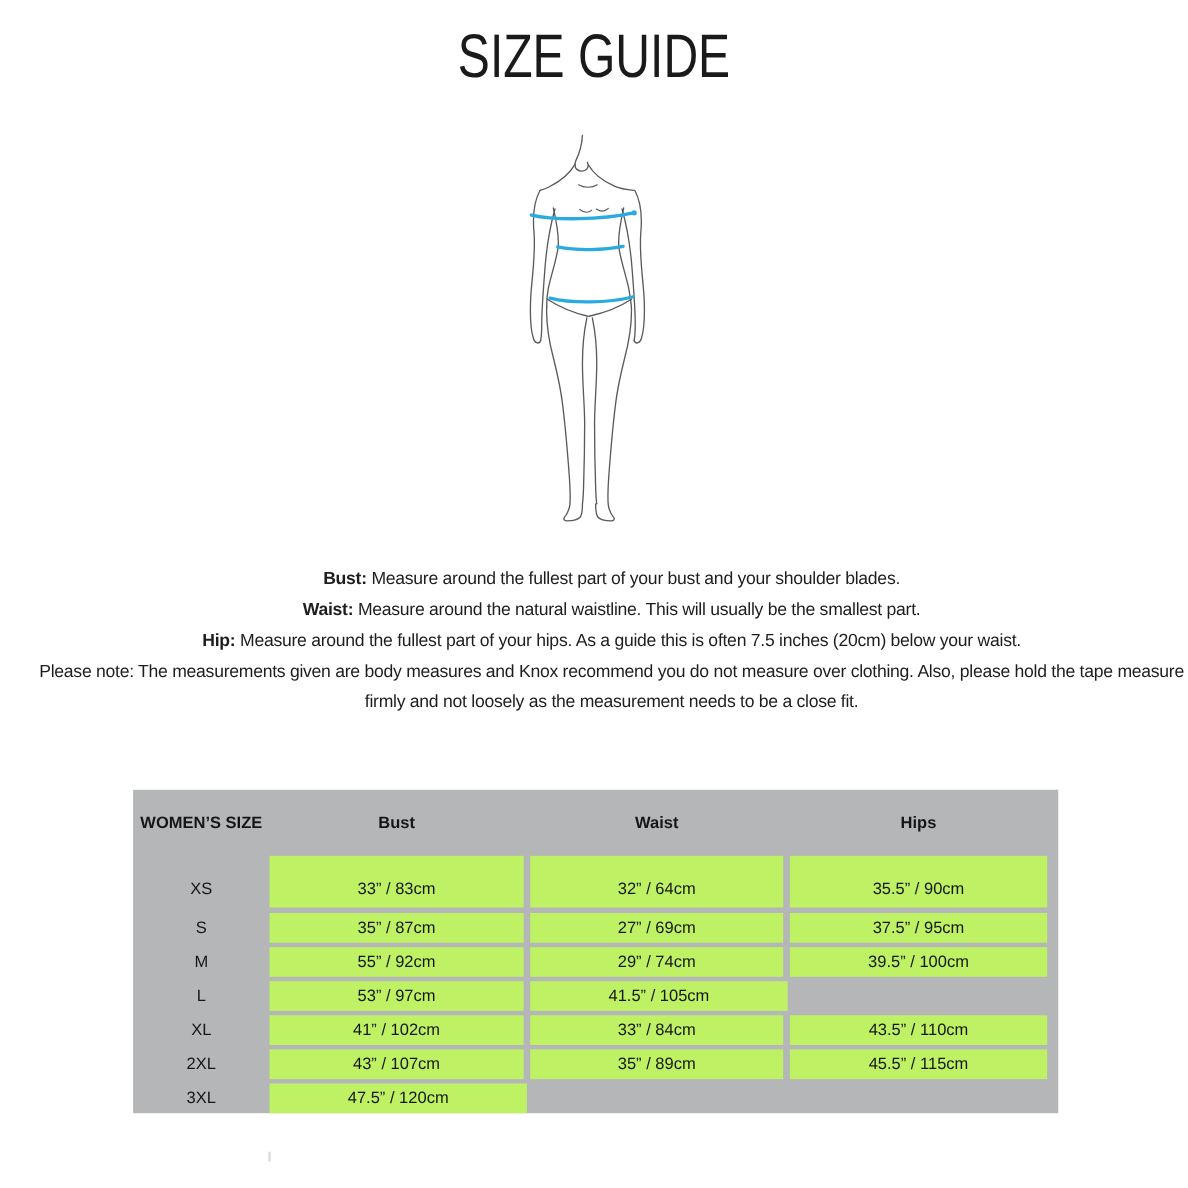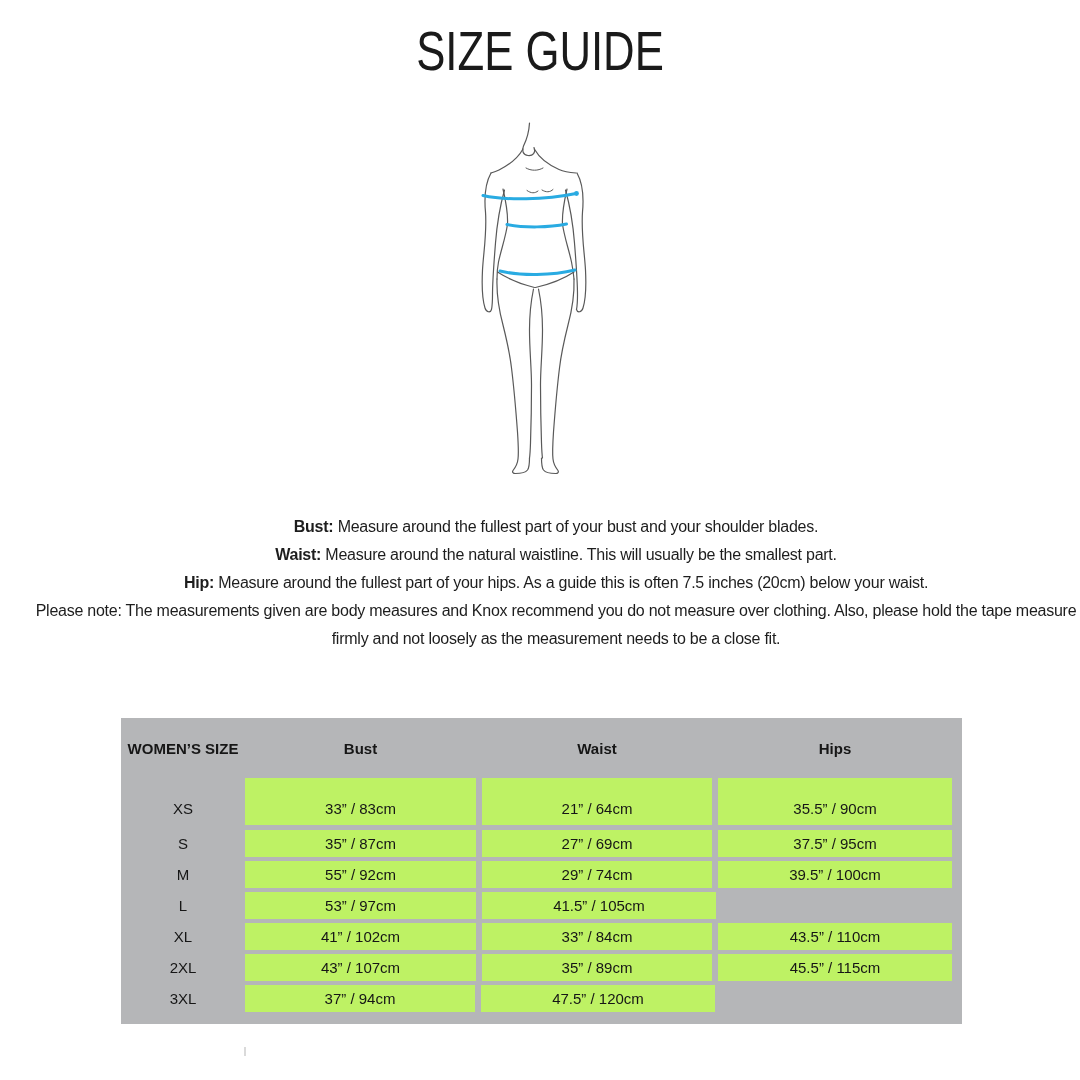--- a/index.html
+++ b/index.html
@@ -21,21 +21,21 @@
   .instructions{
     position:absolute;top:513px;left:16px;width:1080px;
     font-size:16px;line-height:28px;letter-spacing:-0.25px;text-align:center;
   }
   .instructions p{margin:0;}
   .instructions .note{max-width:1050px;margin:0 auto;}
   .bold{font-weight:700;}
   
   .size-table{
     position:absolute;left:121px;top:718px;width:841px;
-    background:#b5b6b8;padding-bottom:12px;box-sizing:border-box;
+    background:#b5b6b8;padding-bottom:0;box-sizing:border-box;
     font-size:15px;color:#161616;
   }
   .tbl-header{height:60px;display:flex;align-items:center;font-weight:700;}
   .tbl-row{display:flex;height:27px;margin-bottom:4px;}
   .tbl-row.first{height:47px;margin-bottom:5px;}
   .col-size{width:124px;display:flex;align-items:center;justify-content:center;flex:none;}
   .col-bust{width:231px;margin-right:6px;flex:none;}
   .col-waist{width:230px;margin-right:6px;flex:none;}
   .col-hips{width:234px;flex:none;}
   .hcell{display:flex;align-items:center;justify-content:center;}
@@ -107,21 +107,21 @@
   <div class="tbl-header">
     <div class="col-size hcell">WOMEN’S SIZE</div>
     <div class="col-bust hcell">Bust</div>
     <div class="col-waist hcell">Waist</div>
     <div class="col-hips hcell">Hips</div>
   </div>
 
   <div class="tbl-row first">
     <div class="col-size">XS</div>
     <div class="cell col-bust">33” / 83cm</div>
-    <div class="cell col-waist">21” / 64cm</div>
+    <div class="cell col-waist">32” / 64cm</div>
     <div class="cell col-hips">35.5” / 90cm</div>
   </div>
   <div class="tbl-row">
     <div class="col-size">S</div>
     <div class="cell col-bust">35” / 87cm</div>
     <div class="cell col-waist">27” / 69cm</div>
     <div class="cell col-hips">37.5” / 95cm</div>
   </div>
   <div class="tbl-row">
     <div class="col-size">M</div>
@@ -141,18 +141,17 @@
     <div class="cell col-hips">43.5” / 110cm</div>
   </div>
   <div class="tbl-row">
     <div class="col-size">2XL</div>
     <div class="cell col-bust">43” / 107cm</div>
     <div class="cell col-waist">35” / 89cm</div>
     <div class="cell col-hips">45.5” / 115cm</div>
   </div>
   <div class="tbl-row" style="margin-bottom:0;">
     <div class="col-size">3XL</div>
-    <div class="cell col-waist">37” / 94cm</div>
     <div class="cell col-hips">47.5” / 120cm</div>
   </div>
 </div>
 
 <div class="stray-mark"></div>
 
 </body></html>

